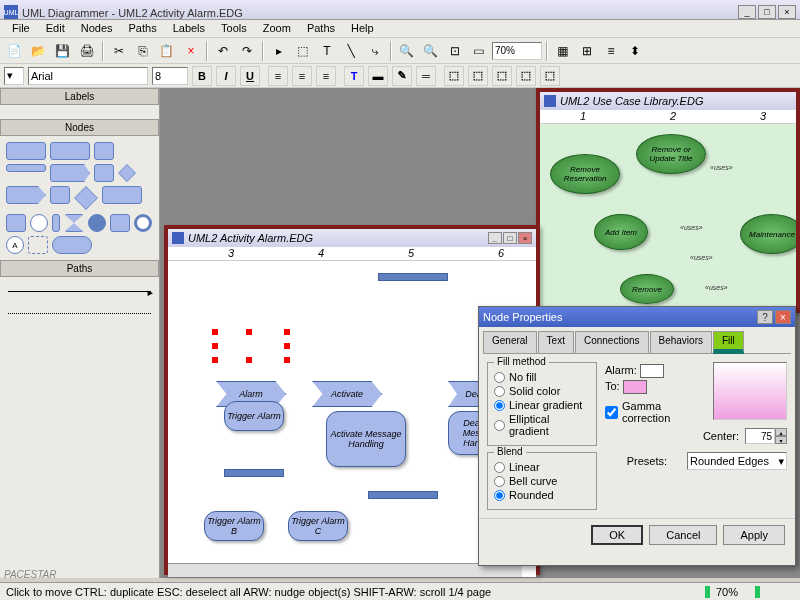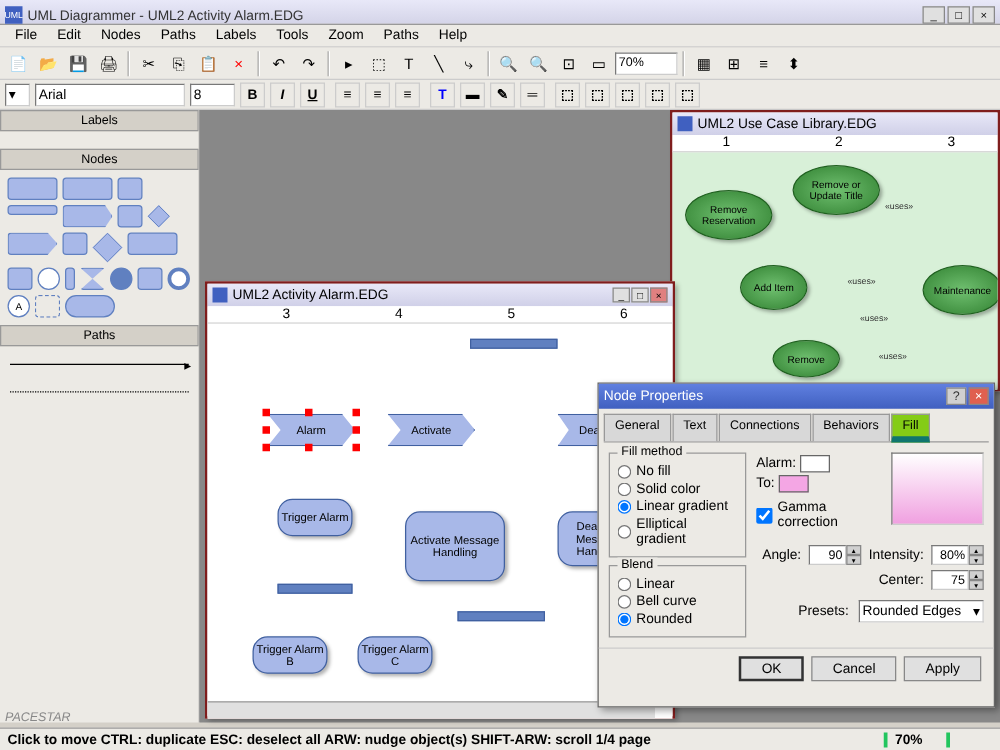--- a/index.html
+++ b/index.html
@@ -24,33 +24,33 @@
 .shapes { display: flex; flex-wrap: wrap; gap: 4px; padding: 6px; }
 .shape { width: 40px; height: 18px; background: #a8b8e8; border: 1px solid #6080c0; border-radius: 3px; cursor: pointer; }
 .shape.small { width: 20px; height: 18px; }
 .shape.diamond { transform: rotate(45deg) scale(0.7); border-radius: 0; width: 18px; }
 .shape.circle { border-radius: 50%; width: 18px; background: white; }
 .shape.circle.filled { background: #6080c0; }
 .paths-area { padding: 6px; }
 .path-line { height: 14px; border-top: 1px solid #000; margin: 8px 2px; }
 .path-line.dotted { border-top: 1px dotted #000; }
 .canvas-area { flex: 1; background: #888; position: relative; }
-.doc-window { position: absolute; background: white; border: 2px solid #7f1d1d; box-shadow: 2px 2px 4px rgba(0,0,0,0.3); }
+.doc-window { position: absolute; background: white; border: 4px solid #7f1d1d; box-shadow: 2px 2px 4px rgba(0,0,0,0.3); font-style: italic; }
 .doc-title { background: linear-gradient(#e8e8f8, #d0d0e8); height: 18px; display: flex; align-items: center; padding: 0 4px; font-size: 10px; }
 .doc-title .icon { width: 12px; height: 12px; background: #4060c0; margin-right: 4px; }
 .doc-title .t { flex: 1; }
 .doc-title .wbtns { display: flex; gap: 1px; }
 .doc-title .wbtn { width: 14px; height: 12px; background: #e0e0e0; border: 1px solid #888; font-size: 8px; display: flex; align-items: center; justify-content: center; cursor: pointer; }
 .doc-title .wbtn.close { background: #e08080; }
 .ruler-h { height: 14px; background: white; border-bottom: 1px solid #ccc; font-size: 8px; position: relative; }
 .ruler-h span { position: absolute; top: 0; }
 .doc-content { position: relative; background: white; overflow: hidden; }
 .node { position: absolute; background: #a8b8e8; border: 1px solid #4060a0; display: flex; align-items: center; justify-content: center; font-size: 9px; text-align: center; padding: 2px; box-shadow: 2px 2px 3px rgba(0,0,0,0.3); }
 .node.rounded { border-radius: 12px; }
-.node.chevron { clip-path: polygon(0 0, 85% 0, 100% 50%, 85% 100%, 0 100%, 15% 50%); }
+.node.chevron { clip-path: polygon(0 0, 85% 0, 100% 50%, 85% 100%, 0 100%, 15% 50%); margin-top: 48px; }
 .node.selected { outline: none; }
 .handle { position: absolute; width: 6px; height: 6px; background: red; }
 .usecase { position: absolute; background: radial-gradient(#70c070, #308030); border: 1px solid #206020; border-radius: 50%; display: flex; align-items: center; justify-content: center; font-size: 8px; text-align: center; color: #000; padding: 4px; box-shadow: 2px 2px 3px rgba(0,0,0,0.3); }
 .bar { position: absolute; background: #6080c0; height: 8px; border: 1px solid #4060a0; }
 .dialog { position: absolute; background: #eceae5; border: 1px solid #666; box-shadow: 3px 3px 6px rgba(0,0,0,0.4); }
 .dlg-title { background: linear-gradient(#6080e0, #4060c0); color: white; height: 20px; display: flex; align-items: center; padding: 0 4px; font-size: 11px; }
 .dlg-title .t { flex: 1; }
 .dlg-title .qbtn { width: 16px; height: 14px; background: #d0d0d0; border: 1px solid #888; color: #333; font-size: 10px; display: flex; align-items: center; justify-content: center; margin-left: 2px; cursor: pointer; }
 .dlg-title .xbtn { background: #e06050; color: white; }
 .tabs { display: flex; border-bottom: 1px solid #999; margin: 4px 4px 0; }
@@ -65,21 +65,21 @@
 .swatch { width: 24px; height: 14px; border: 1px solid #666; display: inline-block; vertical-align: middle; }
 .gradient-preview { width: 78px; height: 58px; border: 1px inset #ccc; background: linear-gradient(white, #f0a0e0); }
 .spin { display: flex; align-items: center; }
 .spin input { width: 30px; height: 16px; border: 1px inset #ccc; font-size: 10px; text-align: right; padding-right: 2px; }
 .spin .ar { width: 12px; display: flex; flex-direction: column; }
 .spin .ar div { height: 8px; background: #d0d0d0; border: 1px solid #888; font-size: 6px; display: flex; align-items: center; justify-content: center; cursor: pointer; }
 .dlg-btns { display: flex; gap: 6px; justify-content: flex-end; padding: 6px 10px; border-top: 1px solid #ccc; }
 .btn { padding: 2px 16px; border: 1px solid #888; background: #e0e0e0; cursor: pointer; font-size: 11px; }
 .btn.default { border: 2px solid #333; }
 .statusbar { position: absolute; bottom: 0; left: 0; right: 0; height: 18px; background: #eceae5; border-top: 1px solid #999; display: flex; align-items: center; font-size: 10px; }
-.statusbar .cell { border-right: 3px solid #22c55e; padding: 0 6px; font-weight: bold; }
+.statusbar .cell { border-right: 5px solid #22c55e; padding: 0 6px; }
 .logo { position: absolute; bottom: 20px; left: 4px; font-size: 10px; color: #888; font-style: italic; }
 .uses-label { position: absolute; font-size: 7px; color: #333; }
 </style>
 </head>
 <body>
 
 <div class="titlebar">
   <div class="icon">UML</div>
   <div class="title">UML Diagrammer - UML2 Activity Alarm.EDG</div>
   <div class="winbtns">
@@ -322,49 +322,31 @@
             <div>
               <div style="margin:2px 0"><span>Alarm:</span> <span class="swatch" style="background:#fff"></span></div>
               <div style="margin:2px 0"><span>To:</span> <span class="swatch" style="background:#f4a6e4"></span></div>
               <label class="chk" style="margin-top:6px">
                   <input type="checkbox" checked="" style="">
                   <span>Gamma correction</span>
                 </label>
             </div>
             <div class="gradient-preview"></div>
           </div>
-          <div style="margin-top:12px;display:flex;gap:6px;align-items:center;flex-wrap:wrap;justify-content:flex-end">
-            <span>Angle:</span>
-            <div class="spin">
-                <input value="90" style="">
-                <div class="ar">
-                  <div>▴</div>
-                  <div>▾</div>
-                </div>
-              </div>
-            <span>Intensity:</span>
-            <div class="spin">
-                <input value="80%" style="">
-                <div class="ar">
-                  <div>▴</div>
-                  <div>▾</div>
-                </div>
-              </div>
-          </div>
           <div style="margin-top:4px;display:flex;gap:6px;align-items:center;justify-content:flex-end">
             <span>Center:</span>
             <div class="spin">
                 <input value="75" style="">
                 <div class="ar">
                   <div>▴</div>
                   <div>▾</div>
                 </div>
               </div>
           </div>
-          <div style="margin-top:8px;display:flex;gap:8px;align-items:center;justify-content:flex-end">
+          <div style="margin-top:8px;display:flex;gap:20px;align-items:center;justify-content:flex-end">
             <span>Presets:</span>
             <div class="combo" style="width:100px">
                 <span>Rounded Edges</span>
                 <span style="margin-left:auto">▾</span>
               </div>
           </div>
         </div>
       </div>
       <div class="dlg-btns">
         <button class="btn default">OK</button>

